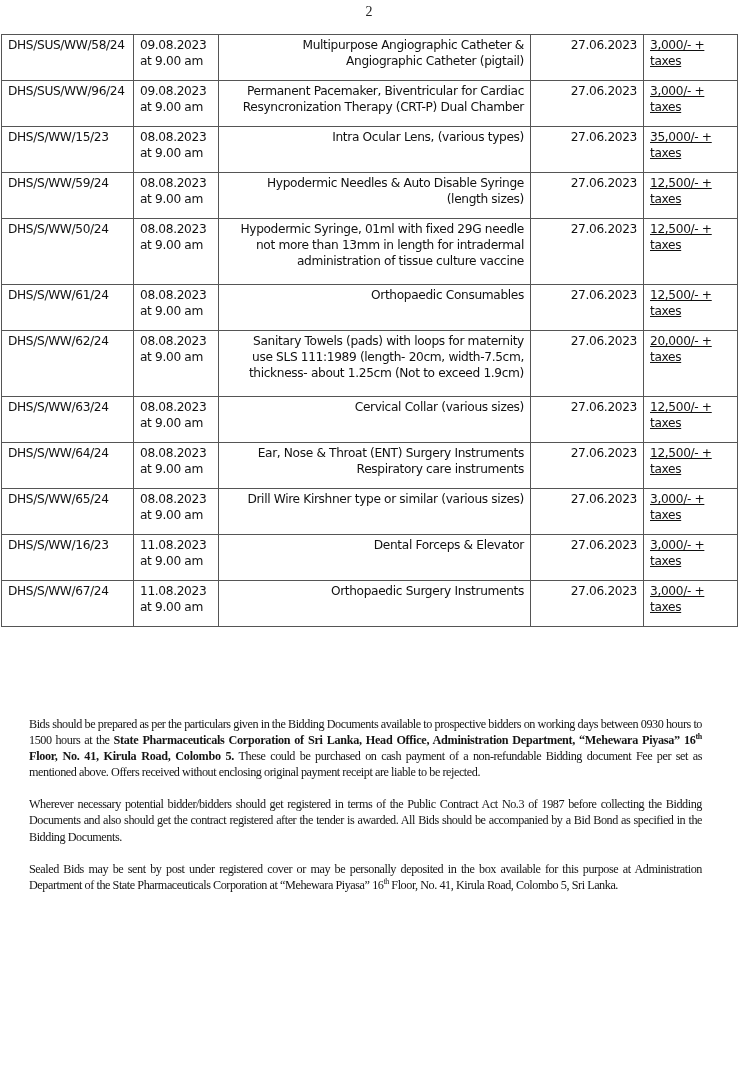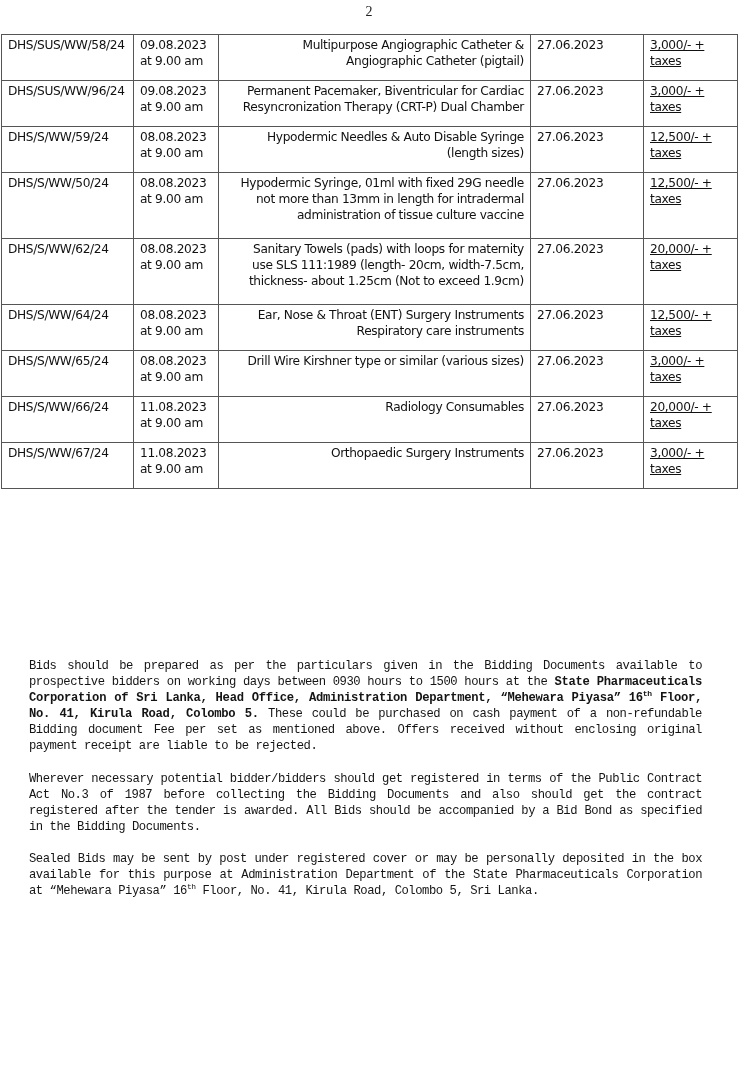--- a/index.html
+++ b/index.html
@@ -44,31 +44,31 @@
       box-sizing: border-box;
     }
     col.c1 { width: 132px; }
     col.c2 { width: 85px; }
     col.c3 { width: 312px; }
     col.c4 { width: 113px; }
     col.c5 { width: 94px; }
     td.ref { padding-left: 5px; padding-right: 1px; white-space: nowrap; }
     td.closing { text-align: left; padding-right: 5px; white-space: nowrap; }
     td.desc { padding-left: 6px; padding-right: 4px; text-align: right; }
-    td.issue { text-align: left; margin-top: 36px; }
+    td.issue { text-align: right; margin-top: 36px; }
     td.fee { text-align: left; padding-left: 10px; padding-right: 4px; text-decoration: underline; }
     tr.h2 td { height: 46px; }
     tr.h3 td { height: 66px; }
     .line { display: block; }
     .paras {
       position: absolute;
-      top: 658px;
+      top: 716px;
       left: 29px;
       width: 673px;
-      font-family: Liberation Mono, monospace;
+      font-family: Liberation Serif, serif;
       font-size: 12.2px;
       line-height: 16.1px;
       letter-spacing: -0.45px;
       text-align: justify;
       color: #141414;
     }
     .paras p {
       margin: 0 0 16px 0;
     }
     .paras b {
@@ -122,20 +122,35 @@
           <span class="line">Permanent Pacemaker, Biventricular for Cardiac</span>
           <span class="line">Resyncronization Therapy (CRT-P) Dual Chamber</span>
         </td>
       <td class="issue"><span>27.06.2023</span></td>
       <td class="fee">
         <span class="line">3,000/- +</span>
         <span class="line">taxes</span>
       </td>
     </tr>
       <tr class="h2" style="">
+      <td class="ref"><span>DHS/S/WW/15/23</span></td>
+      <td class="closing">
+        <span class="line">08.08.2023</span>
+        <span class="line">at 9.00 am</span>
+      </td>
+      <td class="desc">
+          <span class="line">Intra Ocular Lens, (various types)</span>
+        </td>
+      <td class="issue"><span>27.06.2023</span></td>
+      <td class="fee">
+        <span class="line">35,000/- +</span>
+        <span class="line">taxes</span>
+      </td>
+    </tr>
+      <tr class="h2" style="">
       <td class="ref"><span>DHS/S/WW/59/24</span></td>
       <td class="closing">
         <span class="line">08.08.2023</span>
         <span class="line">at 9.00 am</span>
       </td>
       <td class="desc">
           <span class="line">Hypodermic Needles &amp; Auto Disable Syringe</span>
           <span class="line">(length sizes)</span>
         </td>
       <td class="issue"><span>27.06.2023</span></td>
@@ -154,38 +169,68 @@
           <span class="line">Hypodermic Syringe, 01ml with fixed 29G needle</span>
           <span class="line">not more than 13mm in length for intradermal</span>
           <span class="line">administration of tissue culture vaccine</span>
         </td>
       <td class="issue"><span>27.06.2023</span></td>
       <td class="fee">
         <span class="line">12,500/- +</span>
         <span class="line">taxes</span>
       </td>
     </tr>
+      <tr class="h2" style="">
+      <td class="ref"><span>DHS/S/WW/61/24</span></td>
+      <td class="closing">
+        <span class="line">08.08.2023</span>
+        <span class="line">at 9.00 am</span>
+      </td>
+      <td class="desc">
+          <span class="line">Orthopaedic Consumables</span>
+        </td>
+      <td class="issue"><span>27.06.2023</span></td>
+      <td class="fee">
+        <span class="line">12,500/- +</span>
+        <span class="line">taxes</span>
+      </td>
+    </tr>
       <tr class="h3" style="">
       <td class="ref"><span>DHS/S/WW/62/24</span></td>
       <td class="closing">
         <span class="line">08.08.2023</span>
         <span class="line">at 9.00 am</span>
       </td>
       <td class="desc">
           <span class="line">Sanitary Towels (pads) with loops for maternity</span>
           <span class="line">use SLS 111:1989 (length- 20cm, width-7.5cm,</span>
           <span class="line">thickness- about 1.25cm (Not to exceed 1.9cm)</span>
         </td>
       <td class="issue"><span>27.06.2023</span></td>
       <td class="fee">
         <span class="line">20,000/- +</span>
         <span class="line">taxes</span>
       </td>
     </tr>
       <tr class="h2" style="">
+      <td class="ref"><span>DHS/S/WW/63/24</span></td>
+      <td class="closing">
+        <span class="line">08.08.2023</span>
+        <span class="line">at 9.00 am</span>
+      </td>
+      <td class="desc">
+          <span class="line">Cervical Collar (various sizes)</span>
+        </td>
+      <td class="issue"><span>27.06.2023</span></td>
+      <td class="fee">
+        <span class="line">12,500/- +</span>
+        <span class="line">taxes</span>
+      </td>
+    </tr>
+      <tr class="h2" style="">
       <td class="ref"><span>DHS/S/WW/64/24</span></td>
       <td class="closing">
         <span class="line">08.08.2023</span>
         <span class="line">at 9.00 am</span>
       </td>
       <td class="desc">
           <span class="line">Ear, Nose &amp; Throat (ENT) Surgery Instruments</span>
           <span class="line">Respiratory care instruments</span>
         </td>
       <td class="issue"><span>27.06.2023</span></td>
@@ -203,31 +248,31 @@
       <td class="desc">
           <span class="line">Drill Wire Kirshner type or similar (various sizes)</span>
         </td>
       <td class="issue"><span>27.06.2023</span></td>
       <td class="fee">
         <span class="line">3,000/- +</span>
         <span class="line">taxes</span>
       </td>
     </tr>
       <tr class="h2" style="">
-      <td class="ref"><span>DHS/S/WW/66/24</span></td>
+      <td class="ref"><span>DHS/S/WW/16/23</span></td>
       <td class="closing">
         <span class="line">11.08.2023</span>
         <span class="line">at 9.00 am</span>
       </td>
       <td class="desc">
-          <span class="line">Radiology Consumables</span>
-        </td>
-      <td class="issue"><span>27.06.2023</span></td>
-      <td class="fee">
-        <span class="line">20,000/- +</span>
+          <span class="line">Dental Forceps &amp; Elevator</span>
+        </td>
+      <td class="issue"><span>27.06.2023</span></td>
+      <td class="fee">
+        <span class="line">3,000/- +</span>
         <span class="line">taxes</span>
       </td>
     </tr>
       <tr class="h2" style="">
       <td class="ref"><span>DHS/S/WW/67/24</span></td>
       <td class="closing">
         <span class="line">11.08.2023</span>
         <span class="line">at 9.00 am</span>
       </td>
       <td class="desc">

